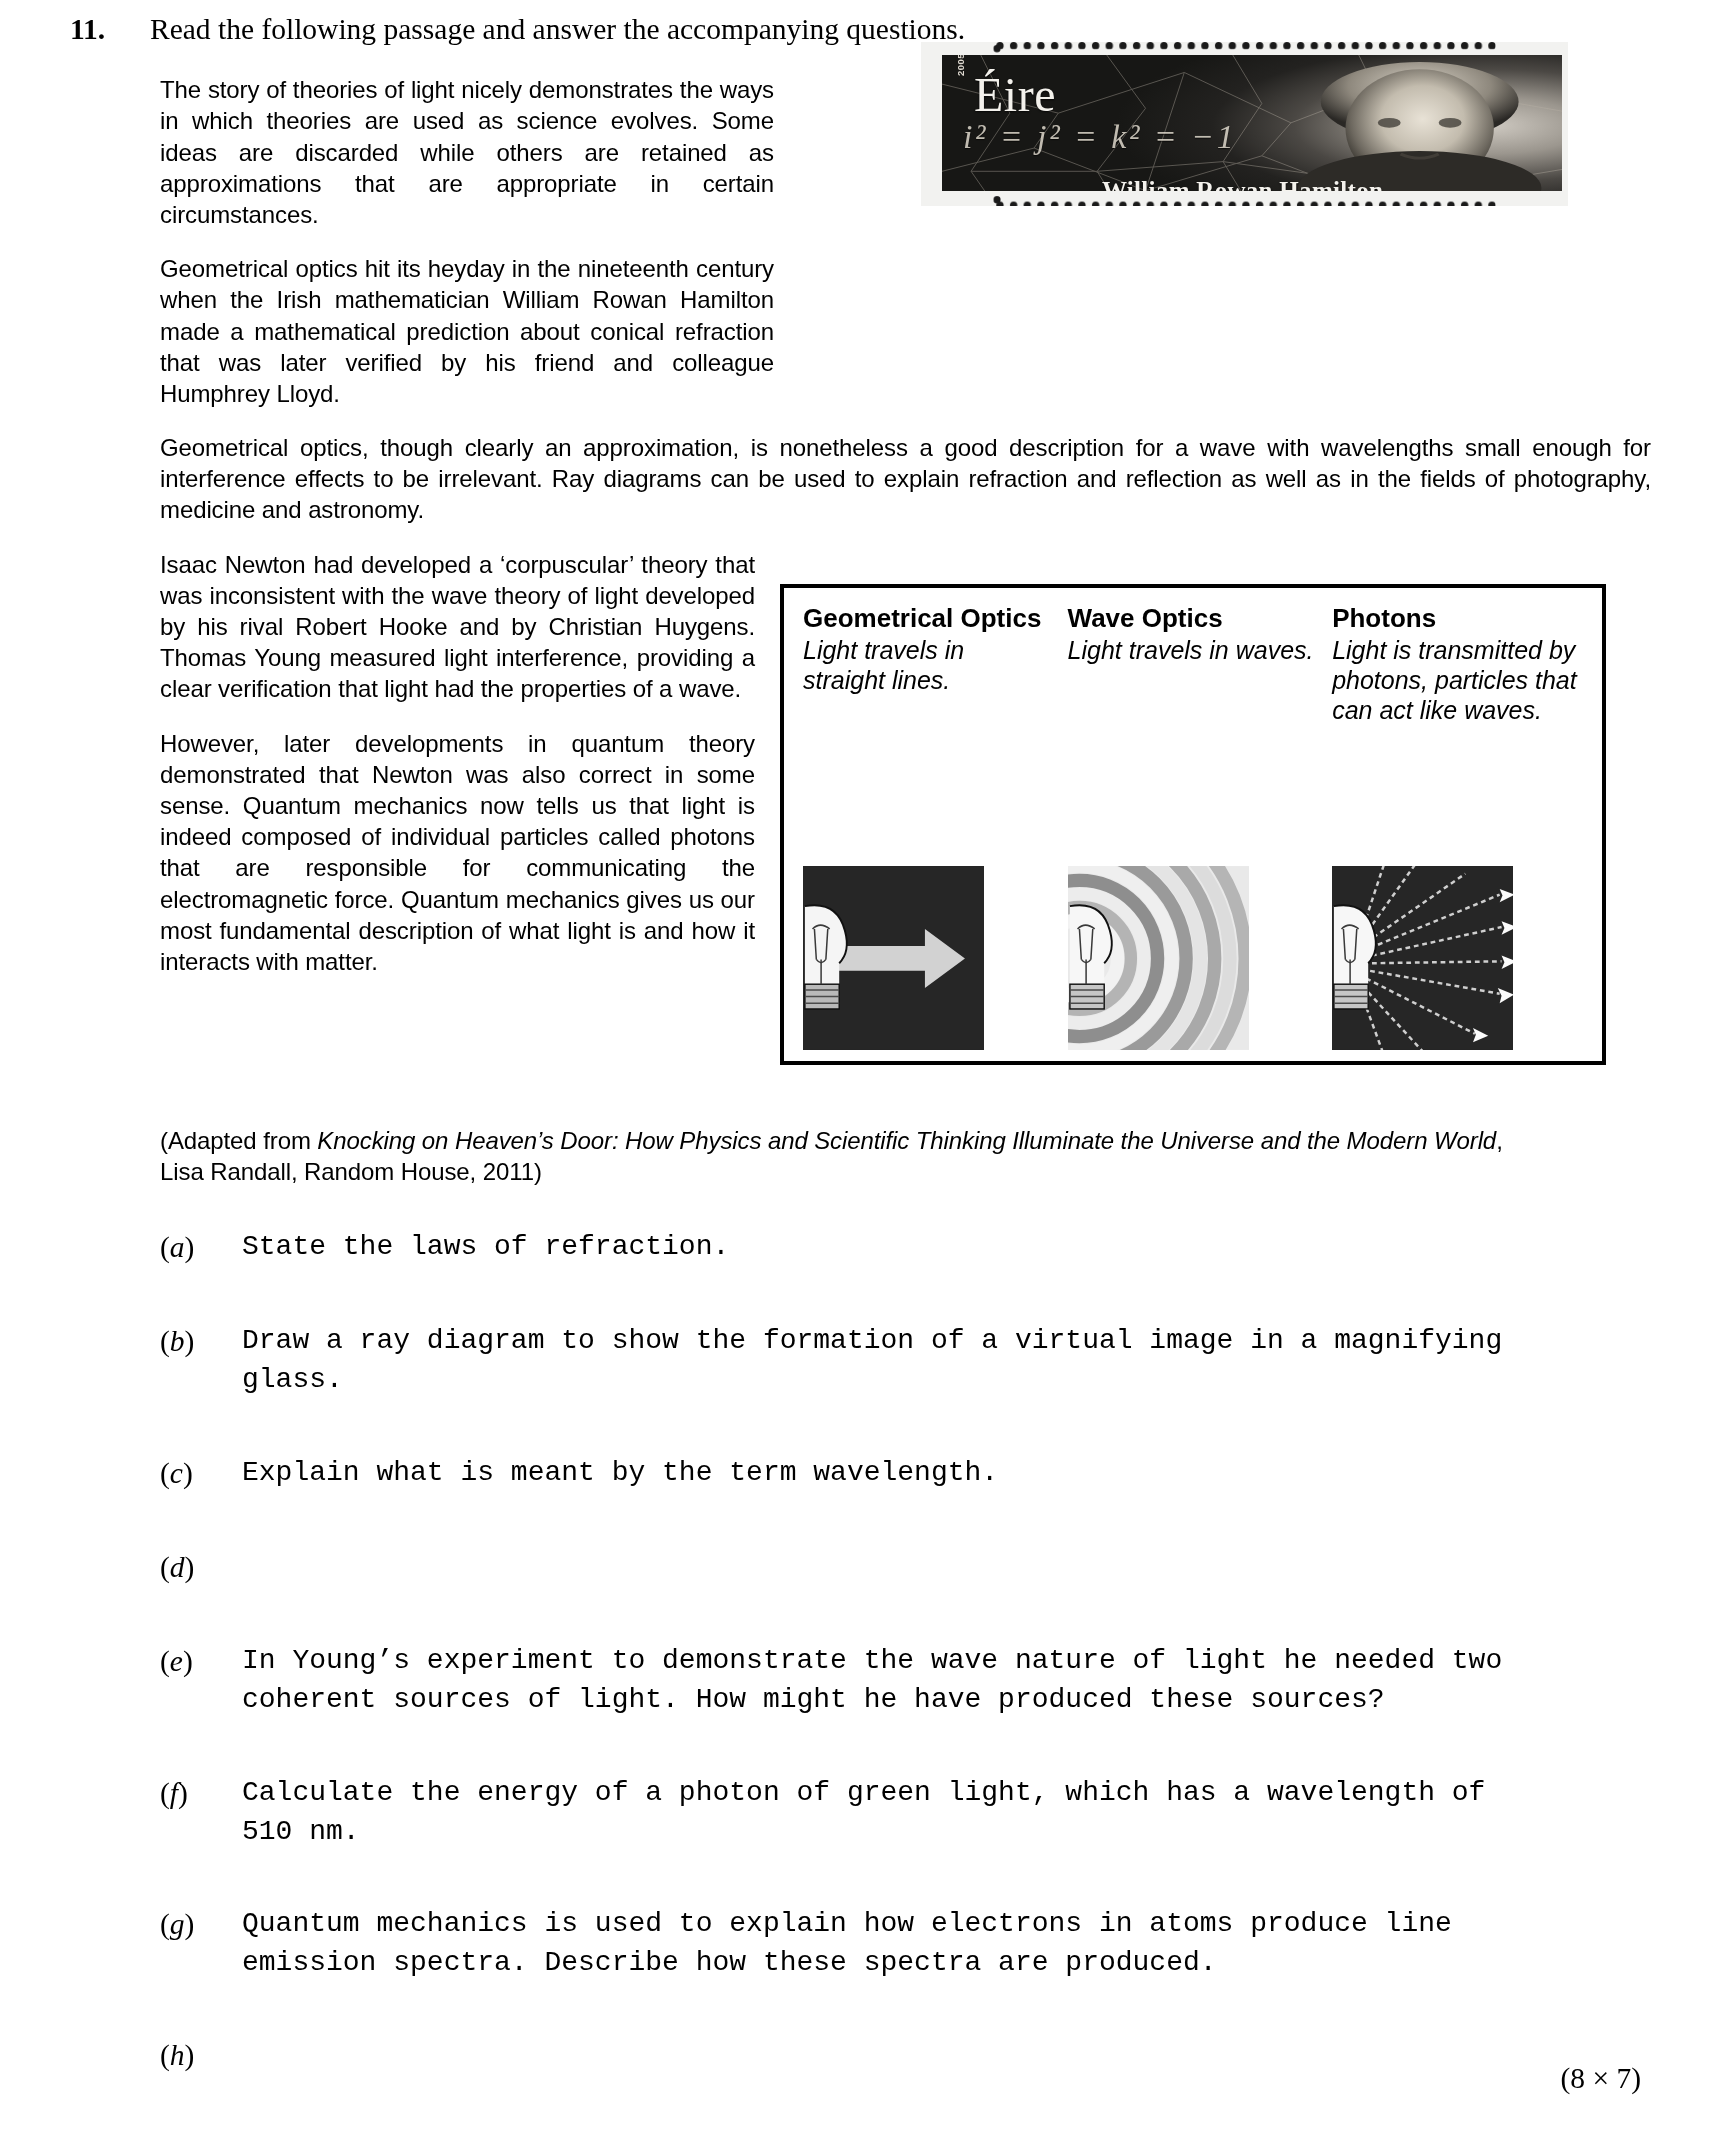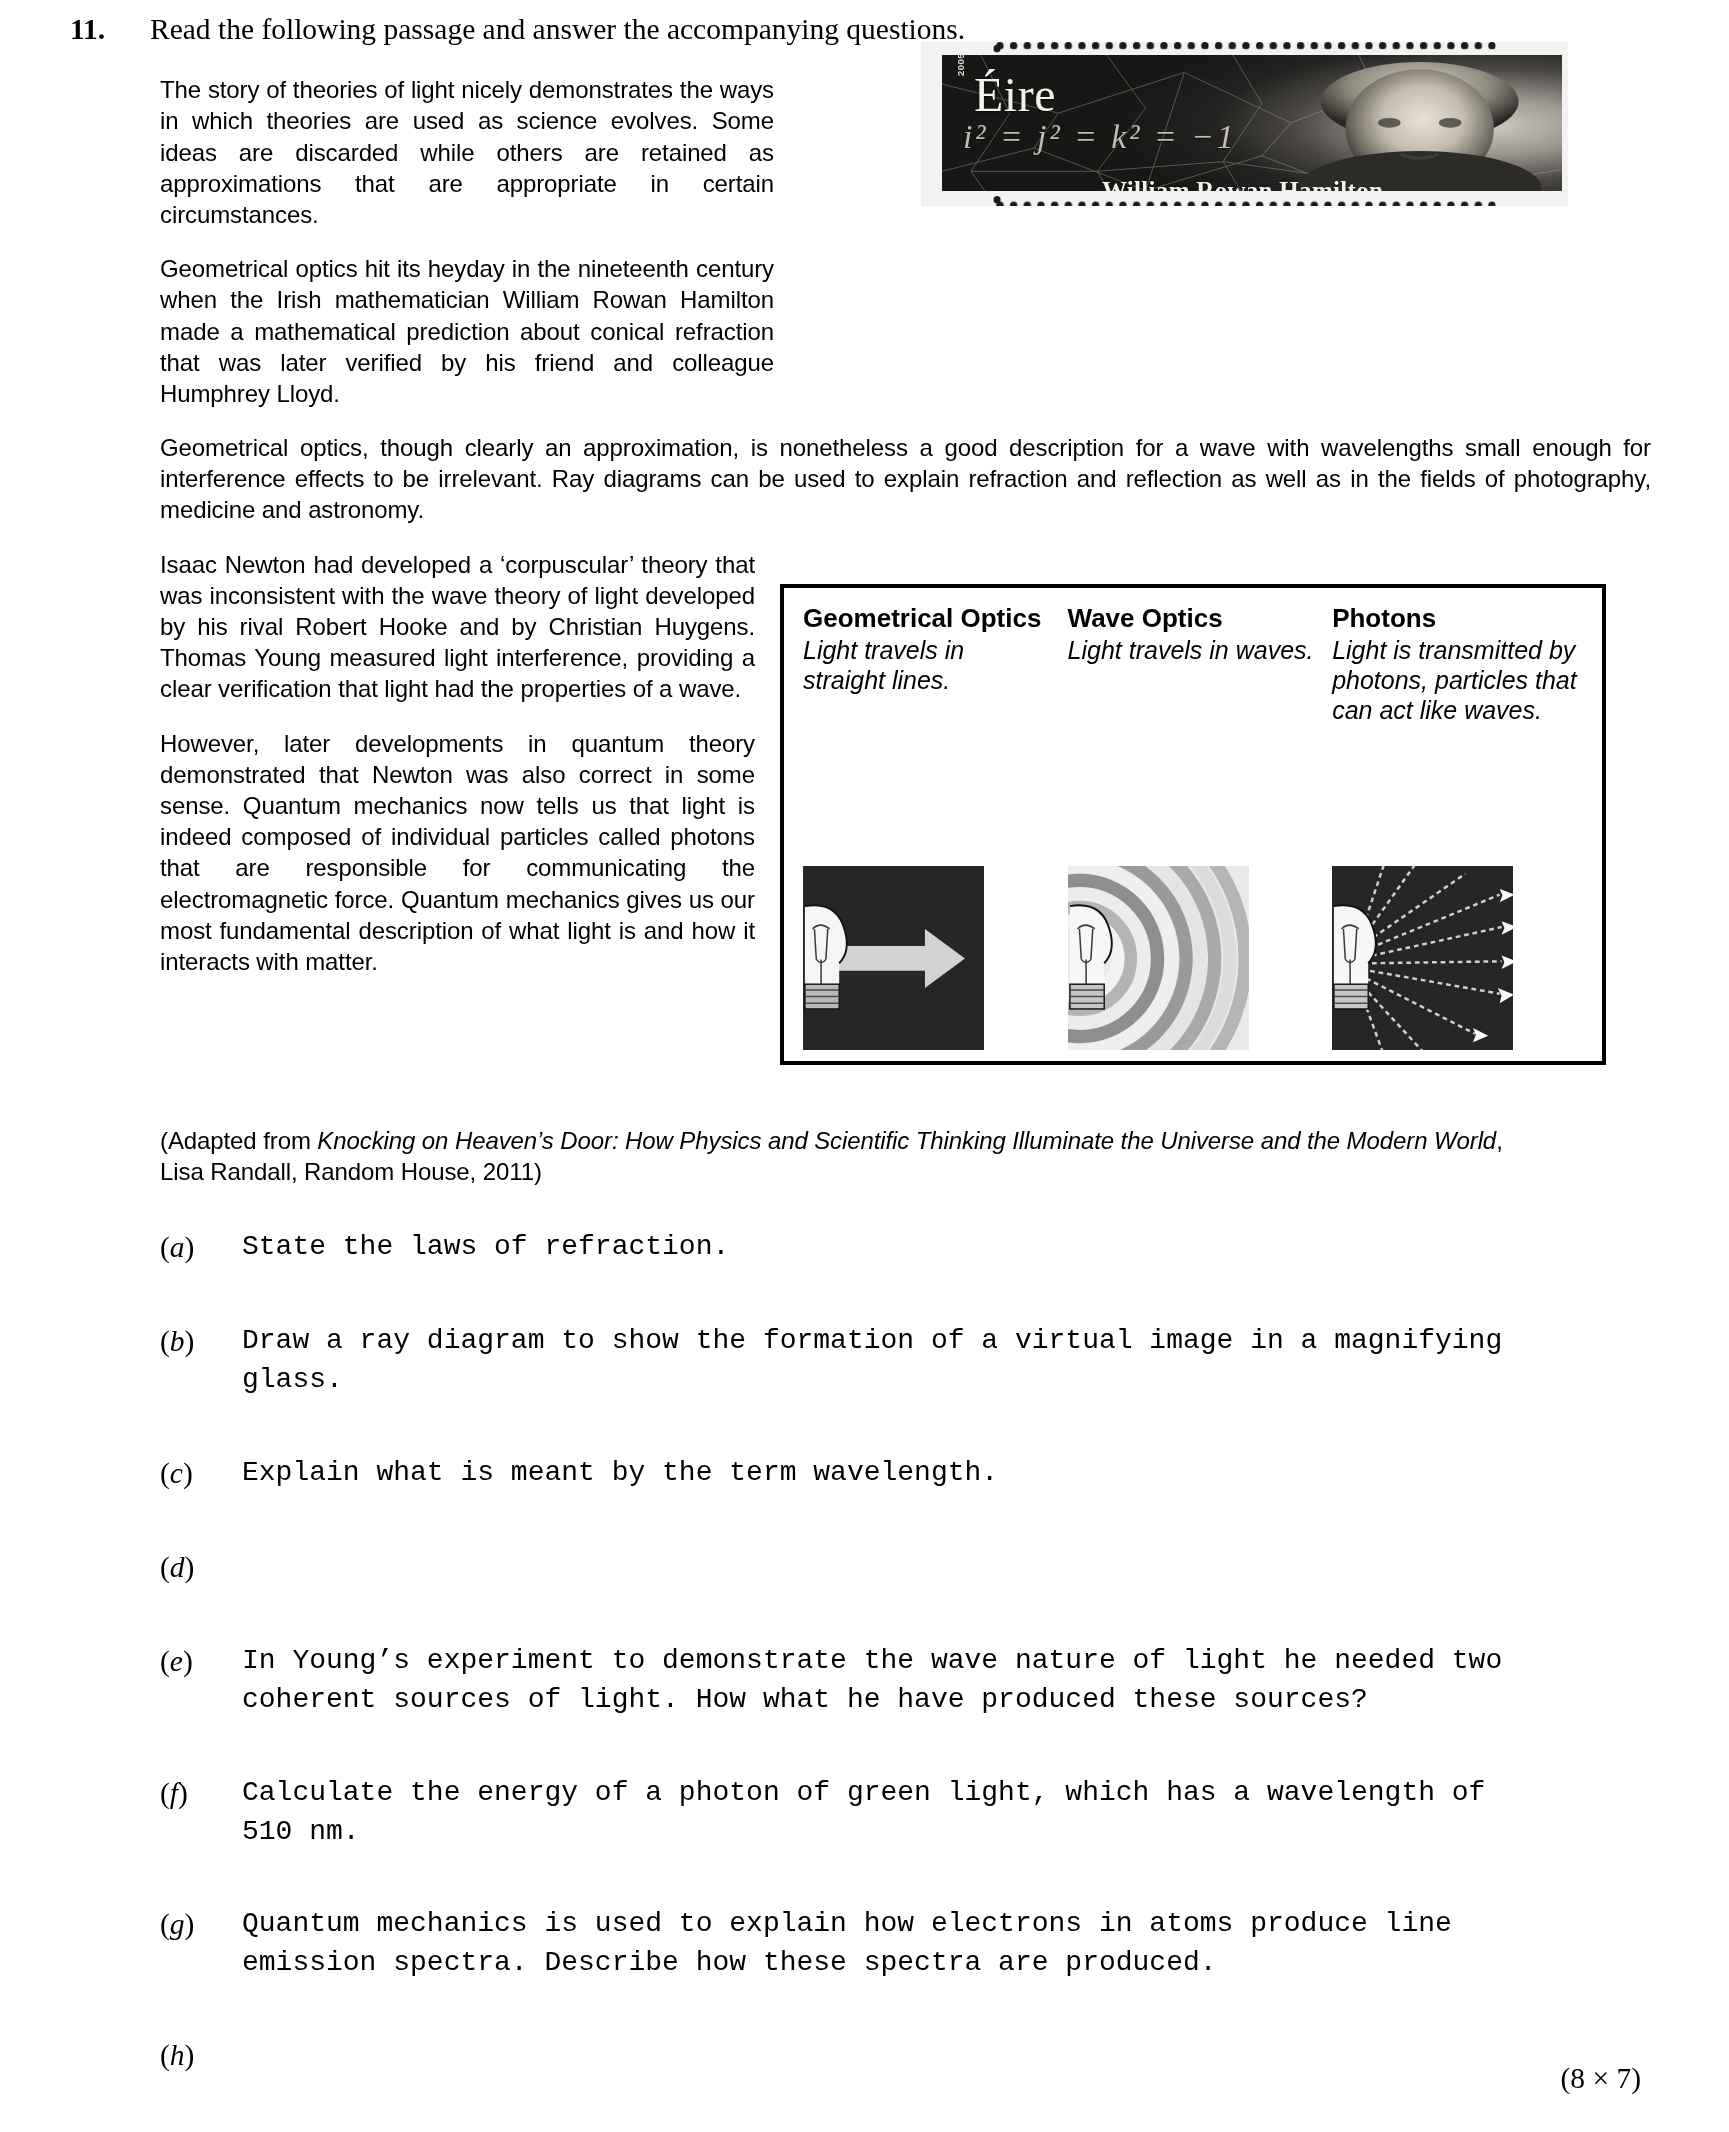--- a/index.html
+++ b/index.html
@@ -454,21 +454,21 @@
       <div class="qlabel">(<i>c</i>)</div>
       <div class="qtext">Explain what is meant by the term wavelength.</div>
     </div>
 
     <div class="qitem">
       <div class="qlabel">(<i>d</i>)</div>
     </div>
 
     <div class="qitem">
       <div class="qlabel">(<i>e</i>)</div>
-      <div class="qtext">In Young’s experiment to demonstrate the wave nature of light he needed two coherent sources of light. How what he have produced these sources?</div>
+      <div class="qtext">In Young’s experiment to demonstrate the wave nature of light he needed two coherent sources of light. How might he have produced these sources?</div>
     </div>
 
     <div class="qitem">
       <div class="qlabel">(<i>f</i>)</div>
       <div class="qtext">Calculate the energy of a photon of green light, which has a wavelength of 510 nm.</div>
     </div>
 
     <div class="qitem">
       <div class="qlabel">(<i>g</i>)</div>
       <div class="qtext">Quantum mechanics is used to explain how electrons in atoms produce line emission spectra. Describe how these spectra are produced.</div>

